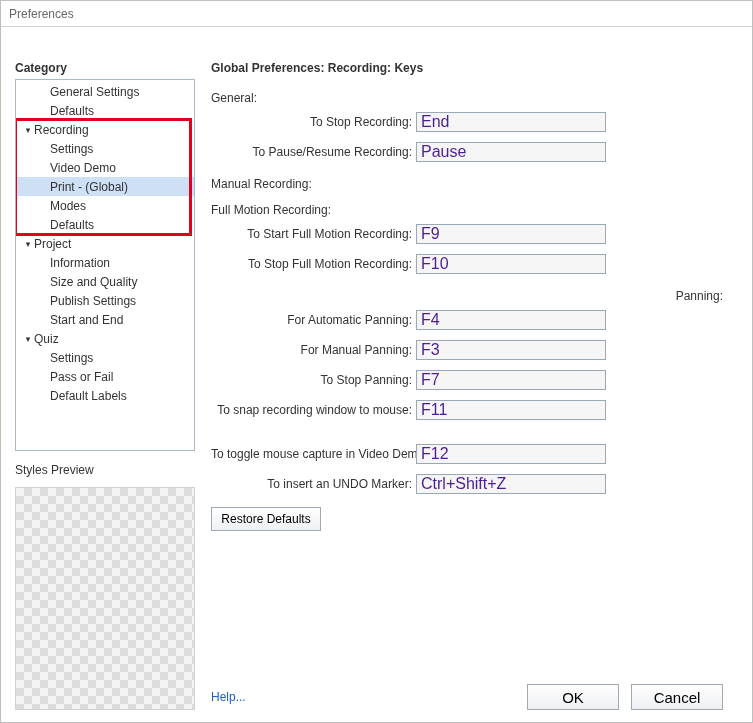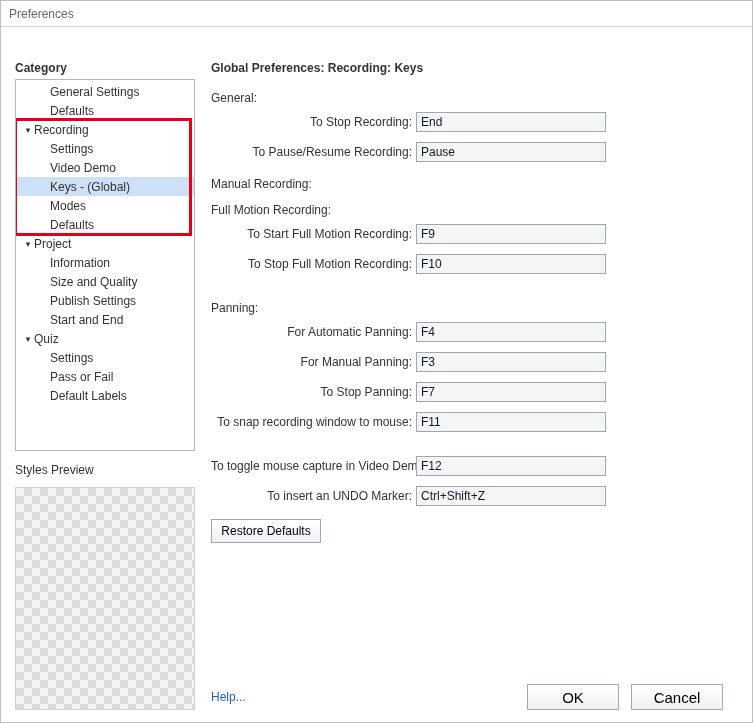--- a/index.html
+++ b/index.html
@@ -114,22 +114,22 @@
     padding-right: 4px;
     white-space: nowrap;
   }
   .form-row input.key {
     width: 190px;
     height: 20px;
     border: 1px solid #9aa7b5;
     background: #f5f5f5;
     padding: 0 4px;
     font-family: inherit;
-    font-size: 12px;
-    color: #0f172a;
+    font-size: 16px;
+    color: #4c1d95;
   }
   .restore-btn {
     margin-top: 4px;
     width: 110px;
     height: 24px;
     border: 1px solid #a0a8b2;
     background: linear-gradient(#ffffff, #eef0f3);
     font-family: inherit;
     font-size: 12px;
     cursor: pointer;
@@ -177,21 +177,21 @@
               <span class="arrow">▾</span>
               <span>Recording</span>
             </div>
           <div class="tree-item child">
               <span>Settings</span>
             </div>
           <div class="tree-item child">
               <span>Video Demo</span>
             </div>
           <div class="tree-item child selected">
-              <span>Keys - (Global)</span>
+              <span>Print - (Global)</span>
             </div>
           <div class="tree-item child">
               <span>Modes</span>
             </div>
           <div class="tree-item child">
               <span>Defaults</span>
             </div>
           <div class="tree-item">
               <span class="arrow">▾</span>
               <span>Project</span>
@@ -247,21 +247,21 @@
       <div class="section-label">Full Motion Recording:</div>
       <div class="form-row">
         <div class="lbl">To Start Full Motion Recording:</div>
         <input class="key" type="text" value="F9" style="">
       </div>
       <div class="form-row">
         <div class="lbl">To Stop Full Motion Recording:</div>
         <input class="key" type="text" value="F10" style="">
       </div>
 
-      <div class="section-label" style="margin-top:18px;">Panning:</div>
+      <div class="section-label" style="margin-top:6px;text-align:right;">Panning:</div>
       <div class="form-row">
         <div class="lbl">For Automatic Panning:</div>
         <input class="key" type="text" value="F4" style="">
       </div>
       <div class="form-row">
         <div class="lbl">For Manual Panning:</div>
         <input class="key" type="text" value="F3" style="">
       </div>
       <div class="form-row">
         <div class="lbl">To Stop Panning:</div>

